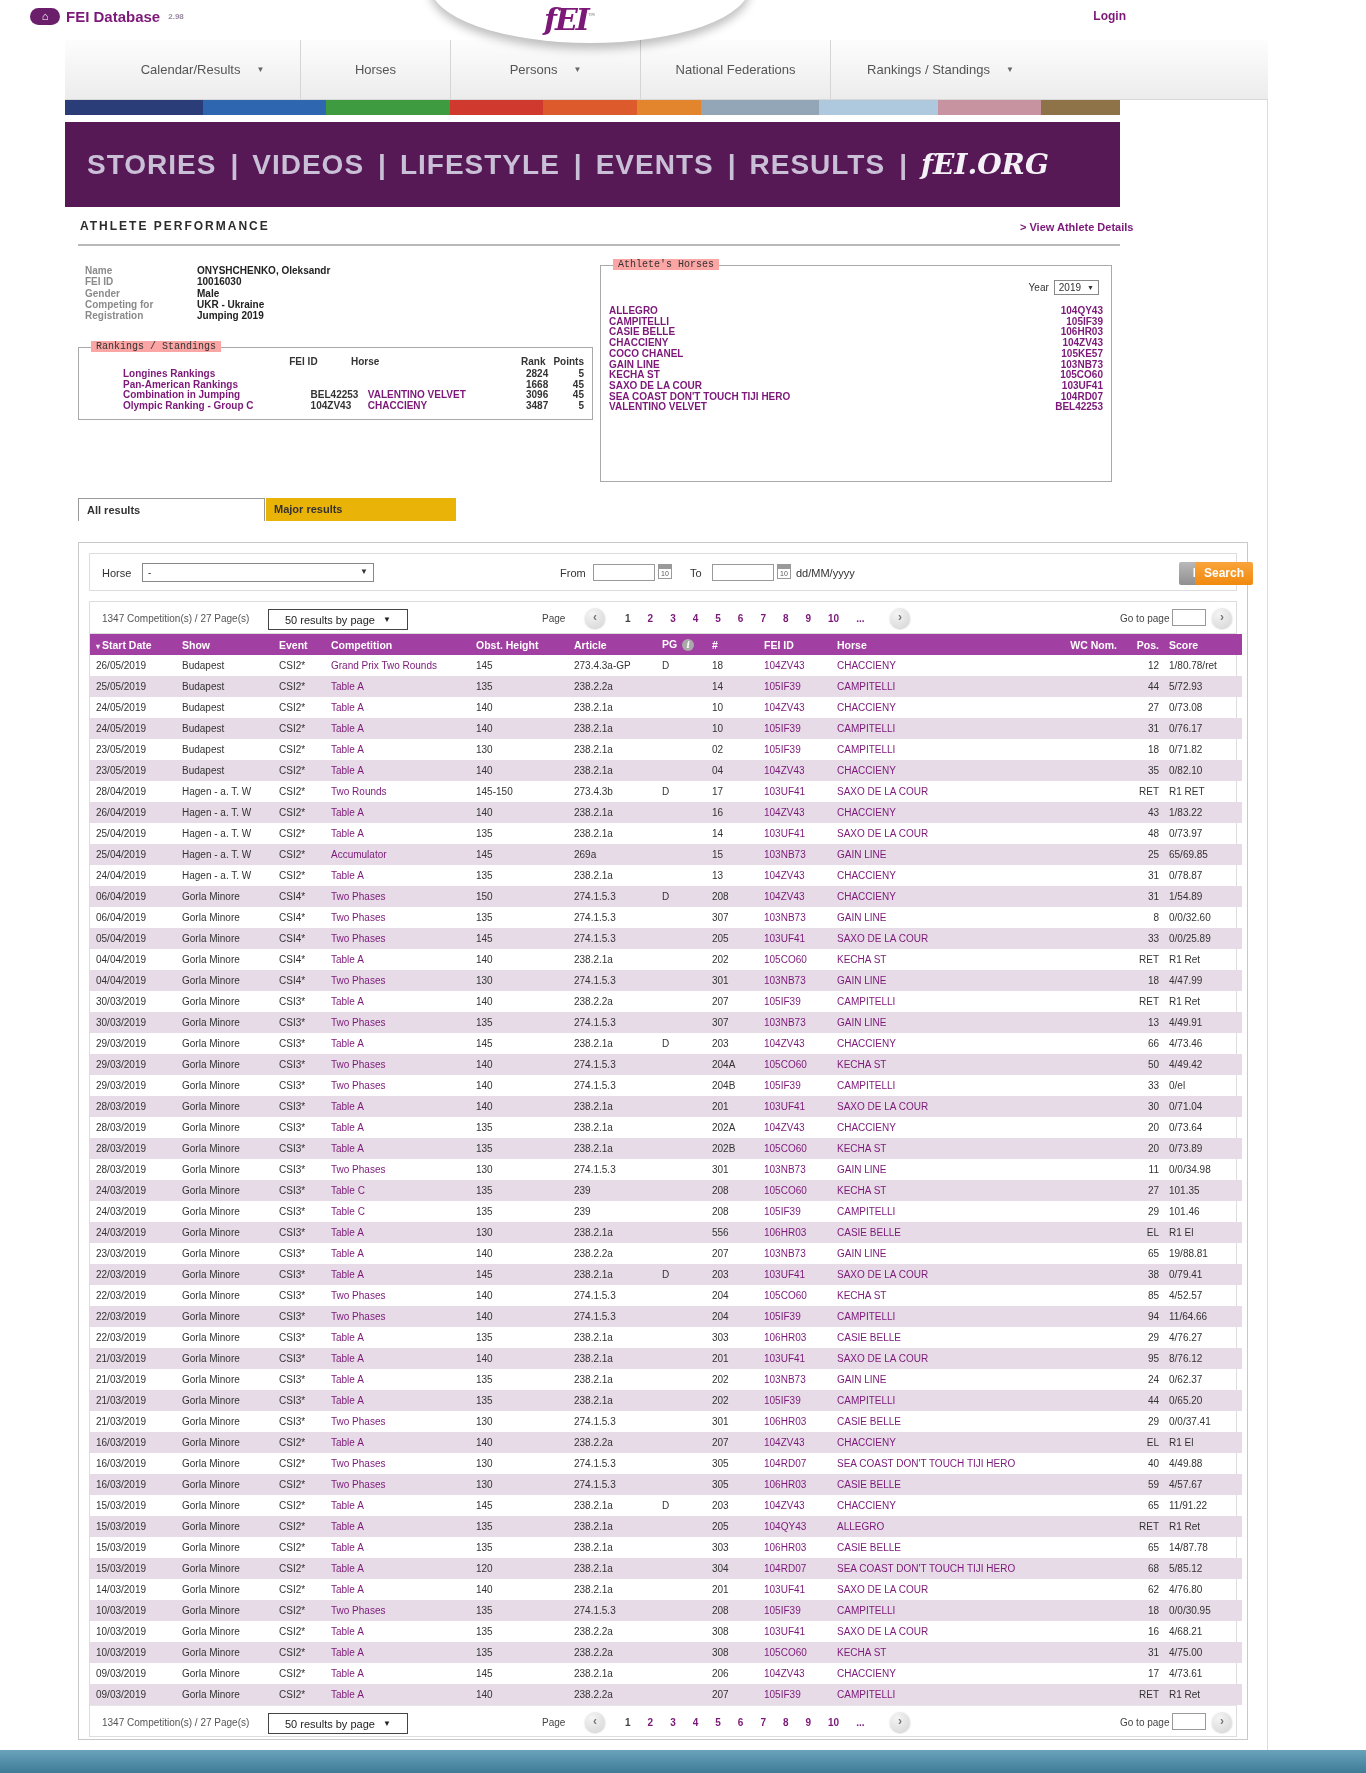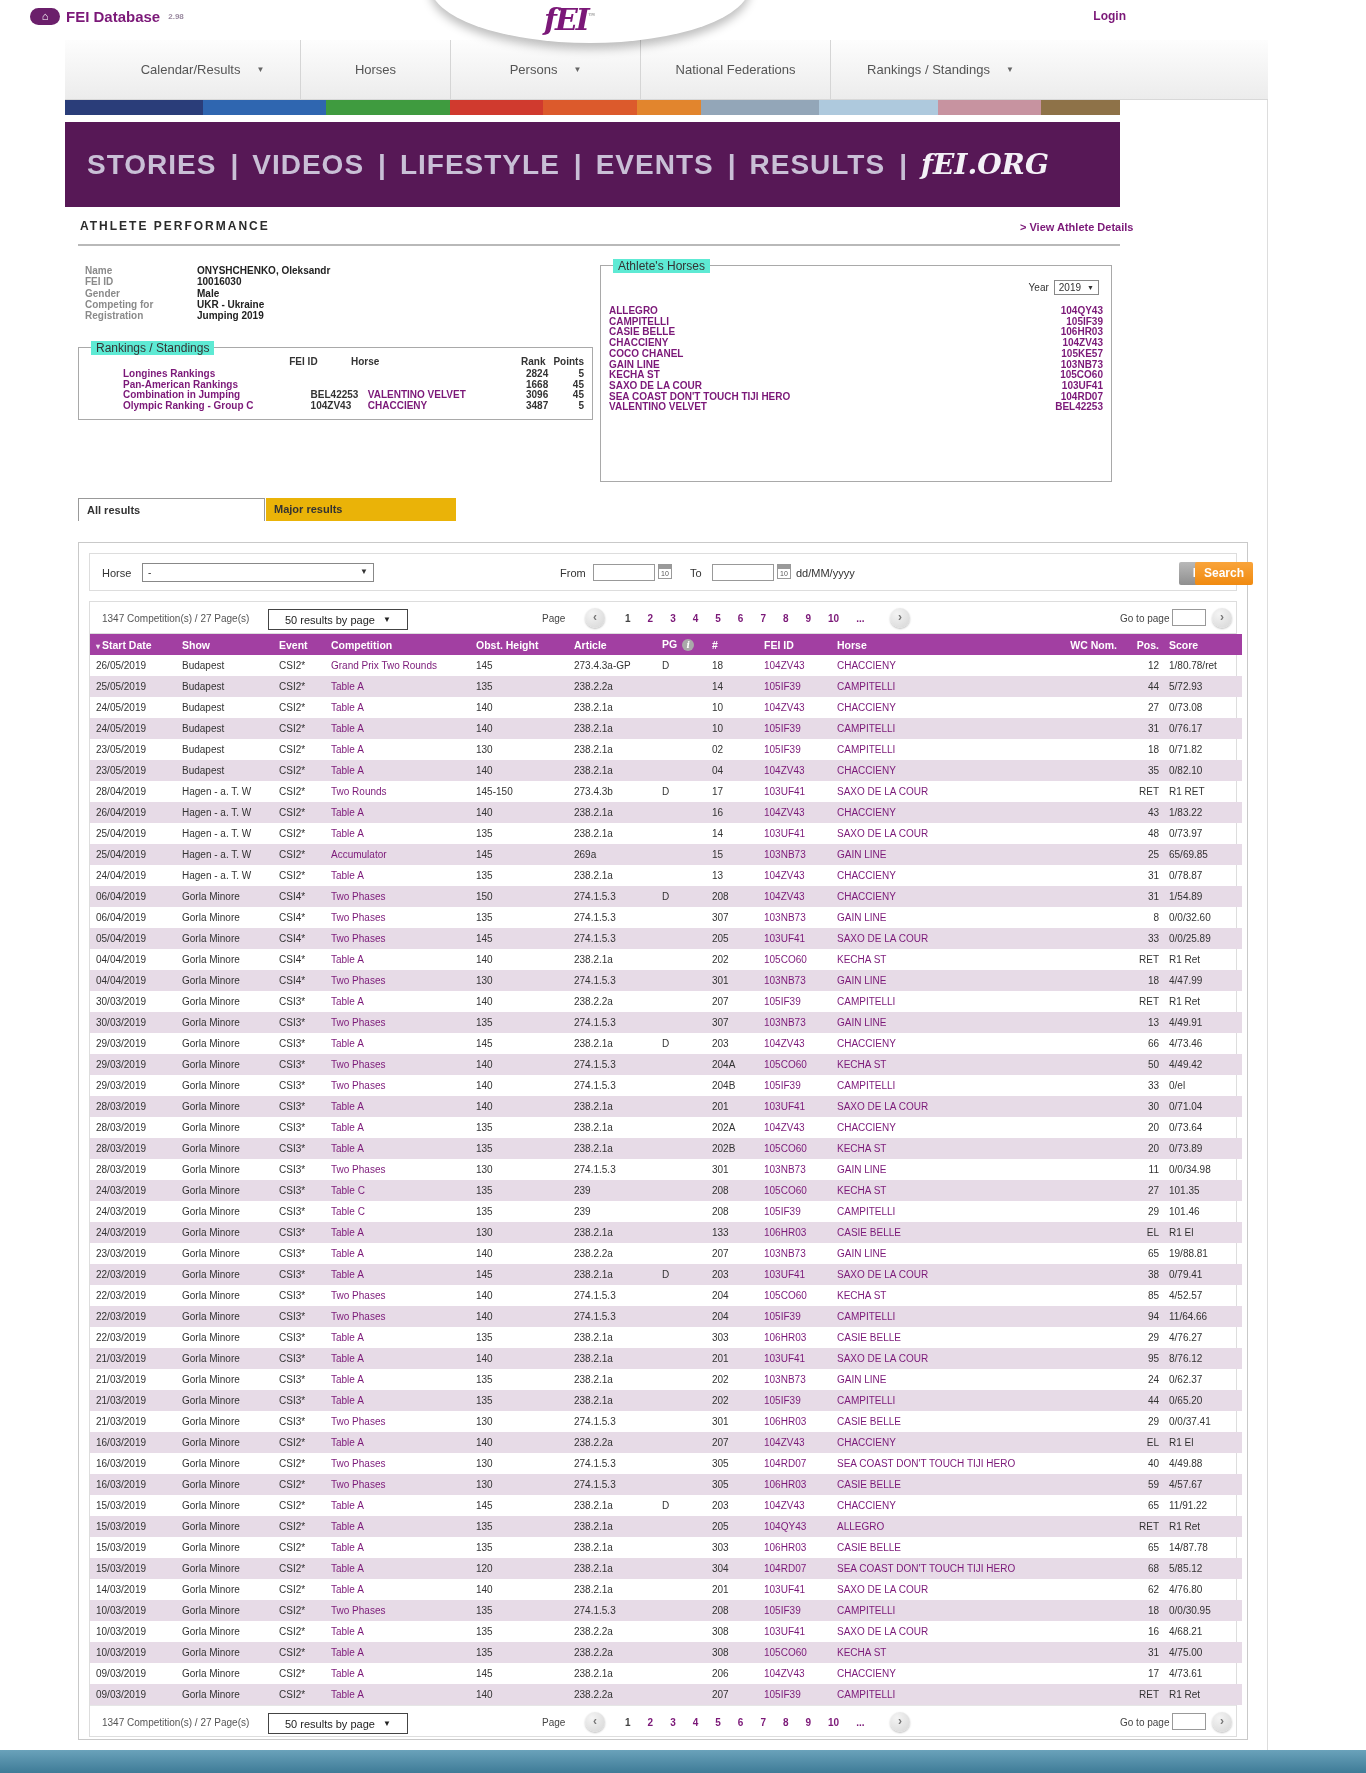--- a/index.html
+++ b/index.html
@@ -47,22 +47,22 @@
   .view-details { position:absolute; left:955px; top:221px; font-size:11px; font-weight:bold;
     color:#7b1878; cursor:pointer; }
   .title-rule { position:absolute; left:13px; top:244px; width:1042px; height:2px; background:#b9b9b9; }
   
   .info { position:absolute; left:20px; top:265px; font-size:10px; font-weight:bold; }
   .info-row { display:flex; line-height:11.3px; }
   .info-label { width:112px; color:#8a8a8a; }
   .info-value { color:#222; }
   
   .fs { position:absolute; border:1px solid #a9a9a9; background:#fff; }
-  .fs-legend { position:absolute; top:-7px; left:12px; background:#5eead4; padding:0 5px;
-    font-size:12px; color:#333; }
+  .fs-legend { position:absolute; top:-7px; left:12px; background:#fca5a5; padding:0 5px;
+    font-size:10px; color:#333;font-family:Liberation Mono, monospace; }
   .fs-rankings { left:13px; top:347px; width:515px; height:73px; }
   .fs-horses { left:535px; top:265px; width:512px; height:217px; }
   .rk-head, .rk-row { display:flex; font-size:10px; line-height:10.8px; padding:0 8px; }
   .rk-head { margin-top:9px; font-weight:bold; color:#333; }
   .rk-rows { margin-top:1px; }
   .rk-c1 { width:210px; }
   .rk-c2 { width:64px; }
   .rk-c3 { width:170px; }
   .rk-c4 { width:32px; text-align:right; }
   .rk-c5 { width:40px; text-align:right; }
@@ -819,21 +819,21 @@
               <td>101.46</td>
             </tr>
             <tr>
               <td>24/03/2019</td>
               <td>Gorla Minore</td>
               <td>CSI3*</td>
               <td class="lnk">Table A</td>
               <td>130</td>
               <td>238.2.1a</td>
               <td></td>
-              <td>133</td>
+              <td>556</td>
               <td class="lnk">106HR03</td>
               <td class="lnk">CASIE BELLE</td>
               <td class="r"></td>
               <td class="r">EL</td>
               <td>R1 El</td>
             </tr>
             <tr>
               <td>23/03/2019</td>
               <td>Gorla Minore</td>
               <td>CSI3*</td>

